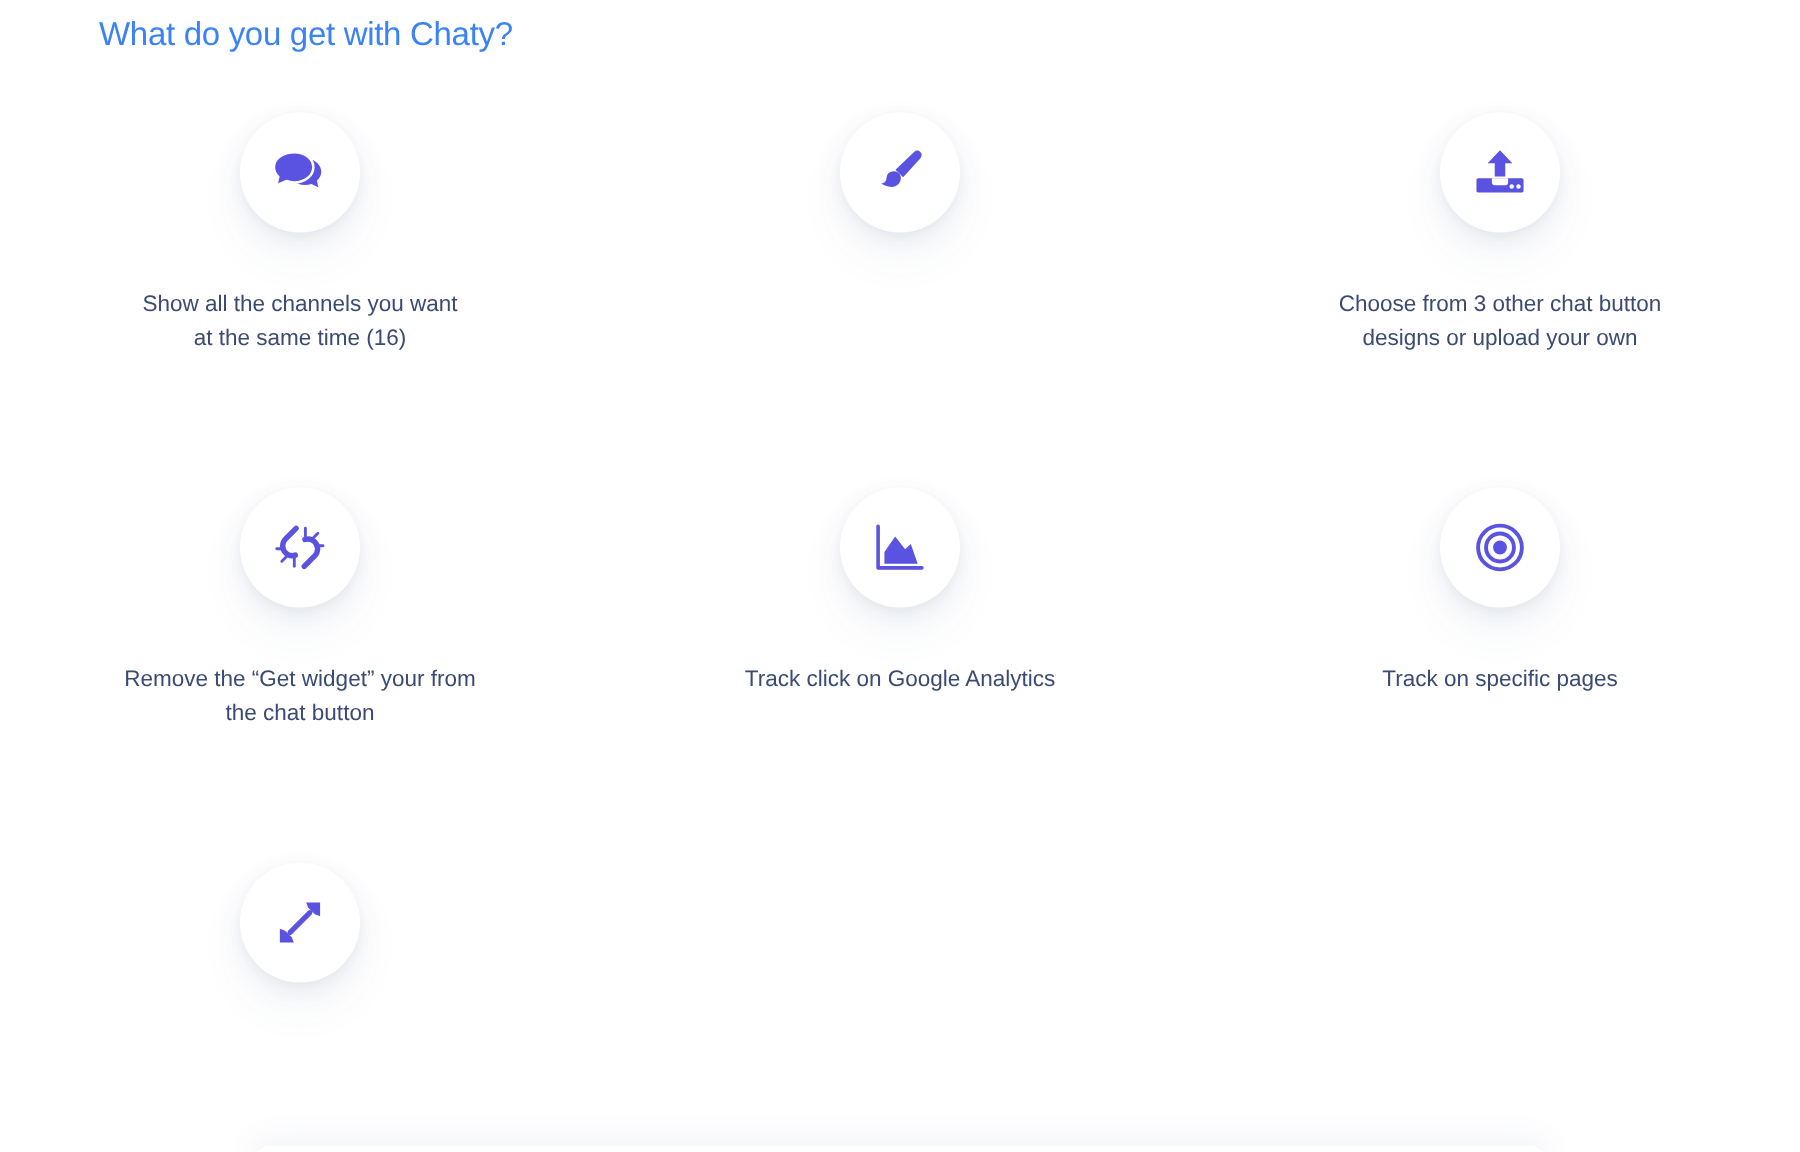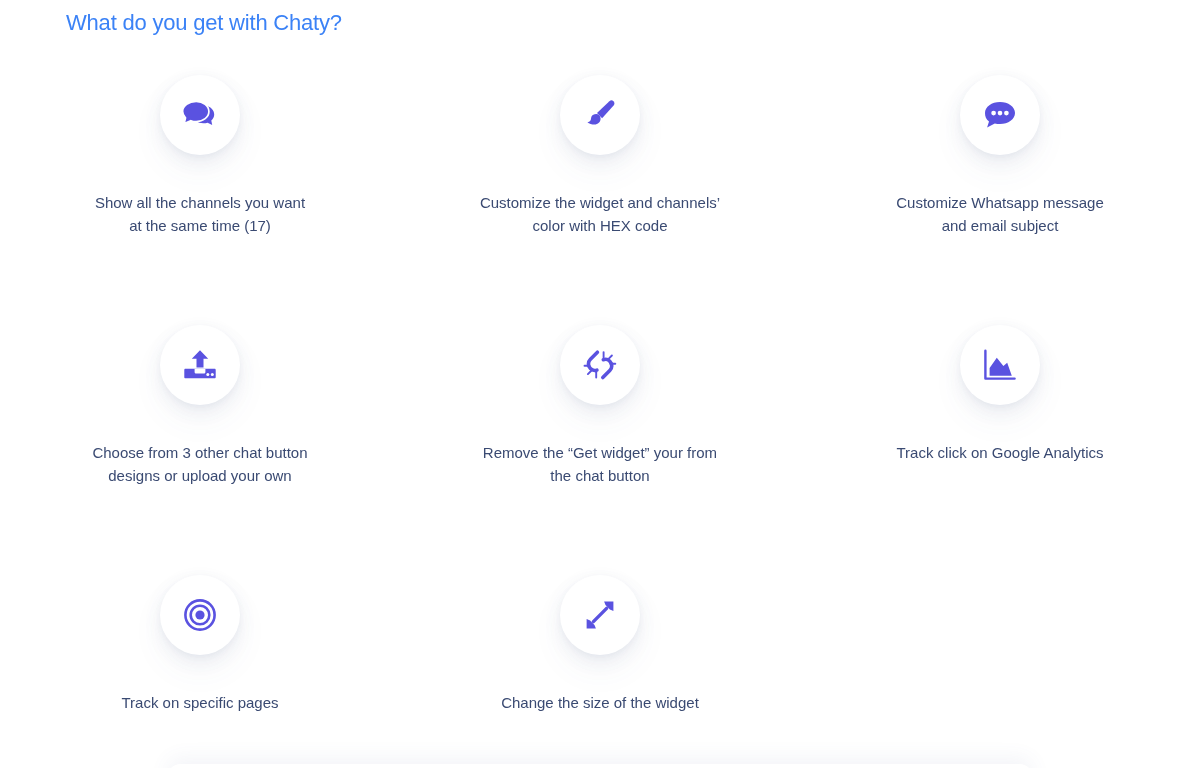--- a/index.html
+++ b/index.html
@@ -96,51 +96,35 @@
   <div class="feature-cell">
     <div class="icon-badge">
       <span>
         <svg width="36" height="32" viewBox="0 0 36 32" fill="none">
           <path d="M23.2 6.6c5.4 1 9 4.6 9 8.9 0 2.3-1.1 4.4-2.9 5.9l.9 4.5-4.6-2.2c-1.3.4-2.8.6-4.3.6-5.9 0-10.8-3.8-10.8-8.8 0-4.9 4.8-8.9 10.8-8.9h1.9z" fill="#5a52e0"></path>
           <path d="M14.2 2.4c7 0 12.7 4.5 12.7 10.1 0 5.6-5.7 10.1-12.7 10.1-1.9 0-3.7-.3-5.3-.9L2.2 24.6l1.3-5.7C1.7 17.1.6 14.8.6 12.3.6 6.9 6.7 2.4 14.2 2.4z" fill="#5a52e0" stroke="#ffffff" stroke-width="1.7"></path>
         </svg>
       </span>
     </div>
     <div class="feature-caption">Show all the channels you want
-at the same time (17)</div>
+at the same time (16)</div>
   </div>
 
   <div class="feature-cell">
     <div class="icon-badge">
       <span>
         <svg width="34" height="34" viewBox="0 0 34 34" fill="none">
           <path d="M30.4 3.2c1.4 1.4 1.3 2.9.2 4.3L19.1 20.2l-5.1-5.1L26.4 3.3c1.3-1.2 2.8-1.3 4-0.1z" fill="#5a52e0"></path>
           <path d="M13.2 16.1c2.4 0 4.4 2 4.4 4.4 0 3.4-2.7 6.1-6.2 6.1-2.6 0-5.2-1-7-2.2 1.6-.2 2.9-1.1 3.4-2.6.3-1 .2-2 .6-3 .8-1.8 2.7-2.7 4.8-2.7z" fill="#5a52e0"></path>
         </svg>
       </span>
     </div>
-    <div class="feature-caption">Customize the widget and channels’
-color with HEX code</div>
-  </div>
-
-
-  <div class="feature-cell">
-    <div class="icon-badge">
-      <span>
-        <svg width="36" height="32" viewBox="0 0 36 32" fill="none">
-          <path d="M18 3.1c8.3 0 15 4.9 15 11 0 6.1-6.7 11-15 11-1.8 0-3.6-.2-5.2-.6l-7.7 4 1.9-6.1C4 20.4 3 17.8 3 14.1c0-6.1 6.7-11 15-11z" fill="#5a52e0"></path>
-          <circle cx="11.6" cy="14.1" r="2.35" fill="#ffffff"></circle>
-          <circle cx="18" cy="14.1" r="2.35" fill="#ffffff"></circle>
-          <circle cx="24.4" cy="14.1" r="2.35" fill="#ffffff"></circle>
-        </svg>
-      </span>
-    </div>
-    <div class="feature-caption">Customize Whatsapp message
-and email subject</div>
-  </div>
+  </div>
+
+
 
   <div class="feature-cell">
     <div class="icon-badge">
       <span>
         <svg width="36" height="34" viewBox="0 0 36 34" fill="none">
           <path d="M18 2.2l8.2 8.6h-4.7v8.8h-7v-8.8H9.8L18 2.2z" fill="#5a52e0"></path>
           <path d="M3.4 20.8h29.2c.6 0 1.1.5 1.1 1.1v7.3c0 .6-.5 1.1-1.1 1.1H3.4c-.6 0-1.1-.5-1.1-1.1v-7.3c0-.6.5-1.1 1.1-1.1z" fill="#5a52e0"></path>
           <path d="M12.6 20.8h10.8v3.1c0 .9-.8 1.6-1.7 1.6h-7.4c-.9 0-1.7-.7-1.7-1.6v-3.1z" fill="#ffffff"></path>
           <circle cx="25.8" cy="26.4" r="1.5" fill="#ffffff"></circle>
           <circle cx="30.3" cy="26.4" r="1.5" fill="#ffffff"></circle>
@@ -200,18 +184,17 @@
   <div class="feature-cell">
     <div class="icon-badge">
       <span>
         <svg width="34" height="34" viewBox="0 0 34 34" fill="none">
           <path d="M10.4 23.6L23.6 10.4" stroke="#5a52e0" stroke-width="3.4" stroke-linecap="round"></path>
           <path d="M21.1 3.6h9.3v9.3l-3.5-1.4-4.4-4.4-1.4-3.5z" fill="#5a52e0"></path>
           <path d="M12.9 30.4H3.6v-9.3l3.5 1.4 4.4 4.4 1.4 3.5z" fill="#5a52e0"></path>
         </svg>
       </span>
     </div>
-    <div class="feature-caption">Change the size of the widget</div>
   </div>
 
 </div>
 
 <div class="bottom-card-edge"></div>
 
 </body></html>

